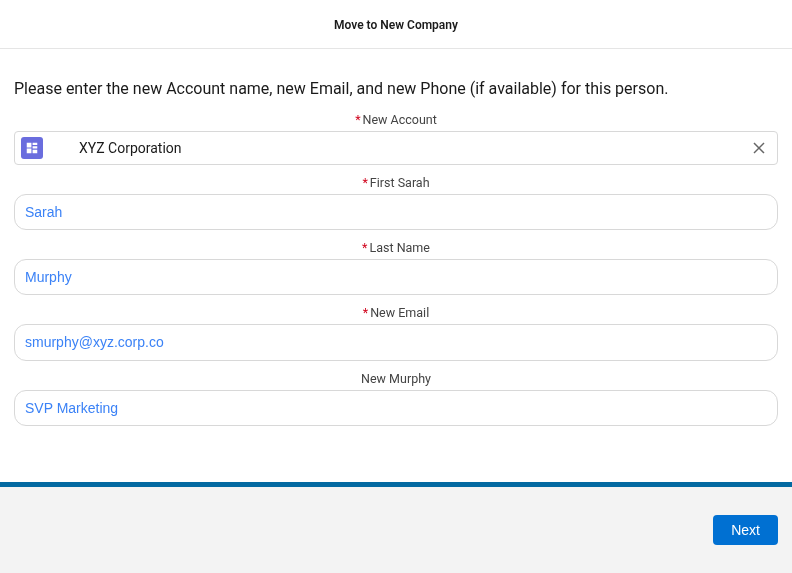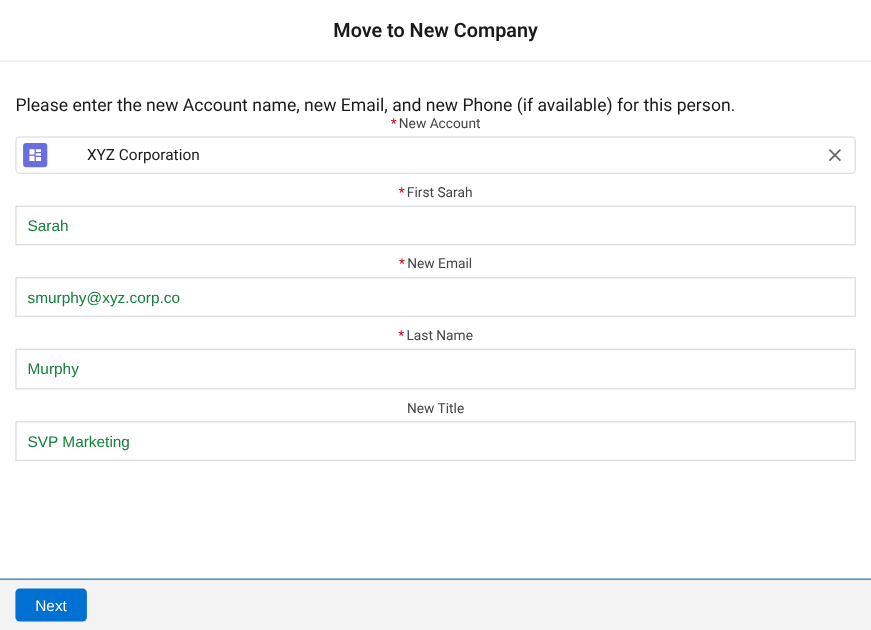--- a/index.html
+++ b/index.html
@@ -14,53 +14,53 @@
       height: 573px;
       overflow: hidden;
       position: relative;
     }
     .header {
       text-align: center;
       padding: 18px 0 16px 0;
       border-bottom: 1px solid #e5e5e5;
     }
     .header-title {
-      font-size: 18px;
+      font-size: 12px;
       font-weight: 600;
       color: #1a1a1a;
     }
     .content {
       padding: 30px 14px 14px 14px;
     }
     .description {
       font-size: 16px;
       color: #1a1a1a;
-      margin-bottom: 0;
+      margin-bottom: 14px;
     }
     .form-group {
       margin-bottom: 10px;
     }
     .field-label {
       font-size: 12.5px;
       color: #444;
       display: block;
       margin-bottom: 4px;
       text-align: center;
     }
     .required {
       color: #d0021b;
       margin-right: 2px;
     }
     .text-input {
       width: 100%;
       border: 1px solid #d8d8d8;
-      border-radius: 0;
+      border-radius: 12px;
       padding: 8px 10px;
       font-size: 14px;
-      color: #15803d;
+      color: #3b82f6;
       line-height: 1.3;
       outline: none;
     }
     .lookup-container {
       width: 100%;
       border: 1px solid #d8d8d8;
       border-radius: 4px;
       padding: 5px 8px 5px 6px;
       display: flex;
       align-items: center;
@@ -103,24 +103,24 @@
       width: 12px;
       height: 12px;
       stroke: #666;
     }
     .footer {
       position: absolute;
       bottom: 0;
       left: 0;
       right: 0;
       background: #f3f3f3;
-      padding: 8px 14px;
+      padding: 28px 14px;
       display: flex;
-      justify-content: flex-start;
-      border-top: 1px solid #0369a1;
+      justify-content: flex-end;
+      border-top: 5px solid #0369a1;
     }
     .next-btn {
       background: #0070d2;
       color: #ffffff;
       border: none;
       border-radius: 4px;
       padding: 7px 18px;
       font-size: 14px;
       font-weight: 500;
       cursor: pointer;
@@ -158,35 +158,35 @@
 
   <div class="form-group">
     <label class="field-label">
       <span class="required">*</span><span>First Sarah</span>
     </label>
     <input type="text" class="text-input" value="Sarah" style="">
   </div>
 
   <div class="form-group">
     <label class="field-label">
+      <span class="required">*</span><span>Last Name</span>
+    </label>
+    <input type="text" class="text-input" value="Murphy" style="">
+  </div>
+
+  <div class="form-group">
+    <label class="field-label">
       <span class="required">*</span><span>New Email</span>
     </label>
     <input type="text" class="text-input" value="smurphy@xyz.corp.co" style="">
   </div>
 
   <div class="form-group">
     <label class="field-label">
-      <span class="required">*</span><span>Last Name</span>
-    </label>
-    <input type="text" class="text-input" value="Murphy" style="">
-  </div>
-
-  <div class="form-group">
-    <label class="field-label">
-      <span>New Title</span>
+      <span>New Murphy</span>
     </label>
     <input type="text" class="text-input" value="SVP Marketing" style="">
   </div>
 
 </div>
 
 <div class="footer">
   <button class="next-btn">Next</button>
 </div>
 

